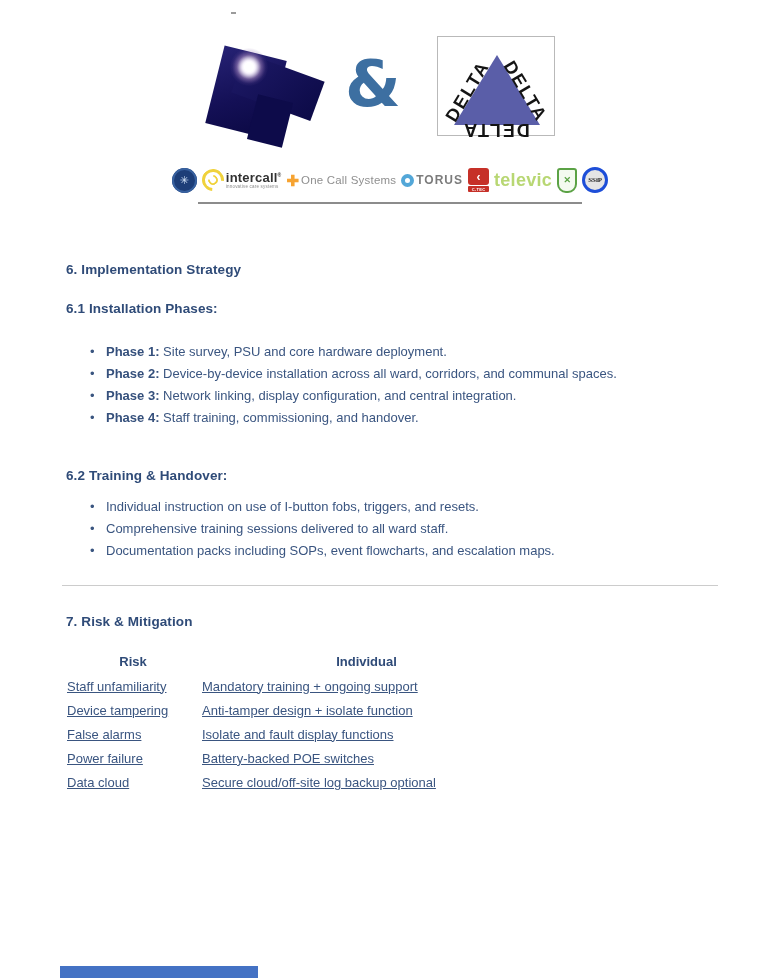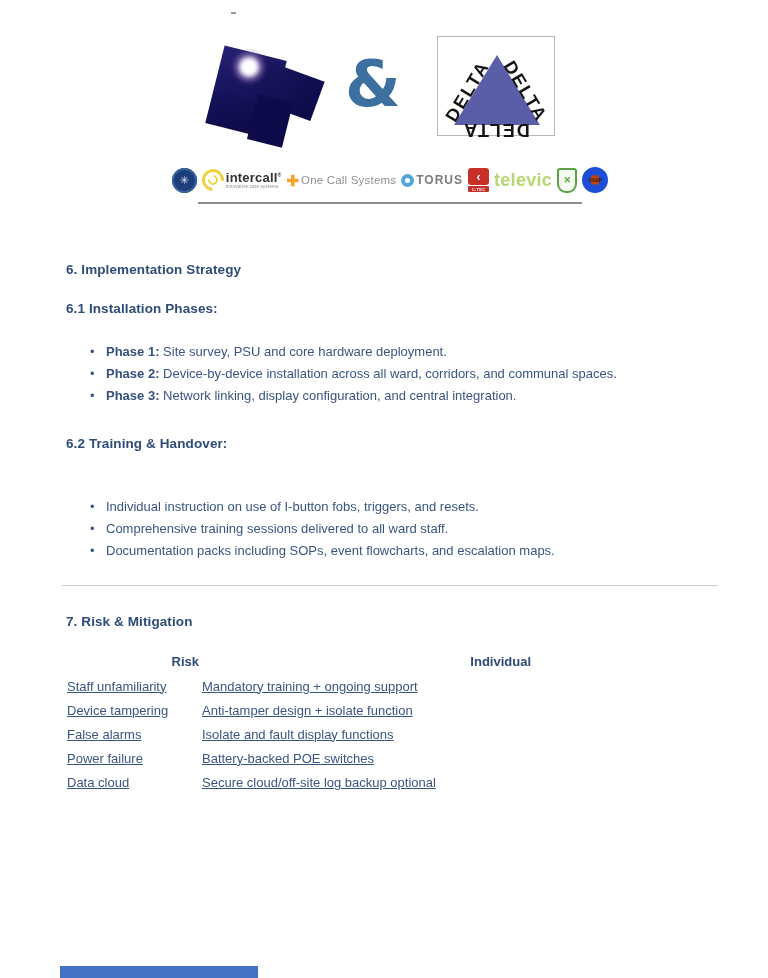--- a/index.html
+++ b/index.html
@@ -71,42 +71,42 @@
     display:flex; align-items:center; justify-content:center; font-size:12px; font-weight:800; line-height:1; }
   .ctec-bar { width:21px; height:6px; background:#c63028; border-radius:1px; color:#fff;
     font-size:4px; font-weight:700; display:flex; align-items:center; justify-content:center; letter-spacing:0.3px; }
 
   .televic-text { font-size:18px; font-weight:700; color:#b8d773; letter-spacing:0.3px; }
 
   .shield-badge { width:20px; height:25px; border:2px solid #5ba245; border-radius:3px 3px 9px 9px;
     background:#f4faf0; color:#5ba245; display:flex; align-items:center; justify-content:center;
     font-size:9px; font-weight:700; }
 
-  .ssip-badge { width:26px; height:26px; border-radius:50%; border:8px solid #1d4ed8; background:#c2410c;
+  .ssip-badge { width:26px; height:26px; border-radius:50%; border:3px solid #1d4ed8; background:#e5e5e5;
     display:flex; align-items:center; justify-content:center;
     font-family:"Liberation Serif", serif; font-size:7px; font-weight:700; color:#1d1d1d; }
 
   
   .h-navy { font-size:13.5px; font-weight:700; color:#2f4b78; letter-spacing:0.1px; }
   #s6-title   { left:66px; top:262px; }
   #s61-title  { left:66px; top:301px; }
-  #s62-title  { left:66px; top:436px; }
+  #s62-title  { left:66px; top:468px; }
   #s7-title   { left:66px; top:614px; }
 
   .doc-list { left:88px; list-style:none; color:#3a5580; font-size:13px; line-height:22px; }
   #s61-list { top:341px; width:578px; }
   #s62-list { top:496px; width:600px; }
   .doc-list li { position:relative; padding-left:18px; }
   .doc-list li::before { content:"\2022"; position:absolute; left:2px; font-size:13px; color:#3a5580; }
   .doc-list b { font-weight:700; color:#35507c; }
 
   #divider { left:62px; top:585px; width:656px; height:1px; background:#cccccc; }
 
   #risk-table { left:66px; top:648px; border-collapse:collapse; color:#3a5580; font-size:13px; }
-  #risk-table th { font-weight:700; color:#2f4b78; text-align:right; height:26px; vertical-align:middle; }
+  #risk-table th { font-weight:700; color:#2f4b78; text-align:center; height:26px; vertical-align:middle; }
   #risk-table td { height:24px; vertical-align:middle; text-align:left;text-decoration:underline; }
   #risk-table .c1 { width:133px; padding-left:1px; }
   #risk-table .c2 { width:332px; padding-left:3px; }
 
   
   #bottom-bar { left:60px; top:966px; width:198px; height:12px; background:#4472c4; }
 </style>
 </head>
 <body>
 
@@ -165,20 +165,21 @@
   </div>
 </div>
 
 <div class="abs h-navy" id="s6-title">6. Implementation Strategy</div>
 <div class="abs h-navy" id="s61-title">6.1 Installation Phases:</div>
 
 <ul class="abs doc-list" id="s61-list">
   <li><b>Phase 1:</b><span> Site survey, PSU and core hardware deployment.</span></li>
   <li><b>Phase 2:</b><span> Device-by-device installation across all ward, corridors, and communal spaces.</span></li>
   <li><b>Phase 3:</b><span> Network linking, display configuration, and central integration.</span></li>
+  <li><b>Phase 4:</b><span> Staff training, commissioning, and handover.</span></li>
 </ul>
 
 <div class="abs h-navy" id="s62-title">6.2 Training &amp; Handover:</div>
 
 <ul class="abs doc-list" id="s62-list">
   <li><span>Individual instruction on use of I-button fobs, triggers, and resets.</span></li>
   <li><span>Comprehensive training sessions delivered to all ward staff.</span></li>
   <li><span>Documentation packs including SOPs, event flowcharts, and escalation maps.</span></li>
 </ul>
 

